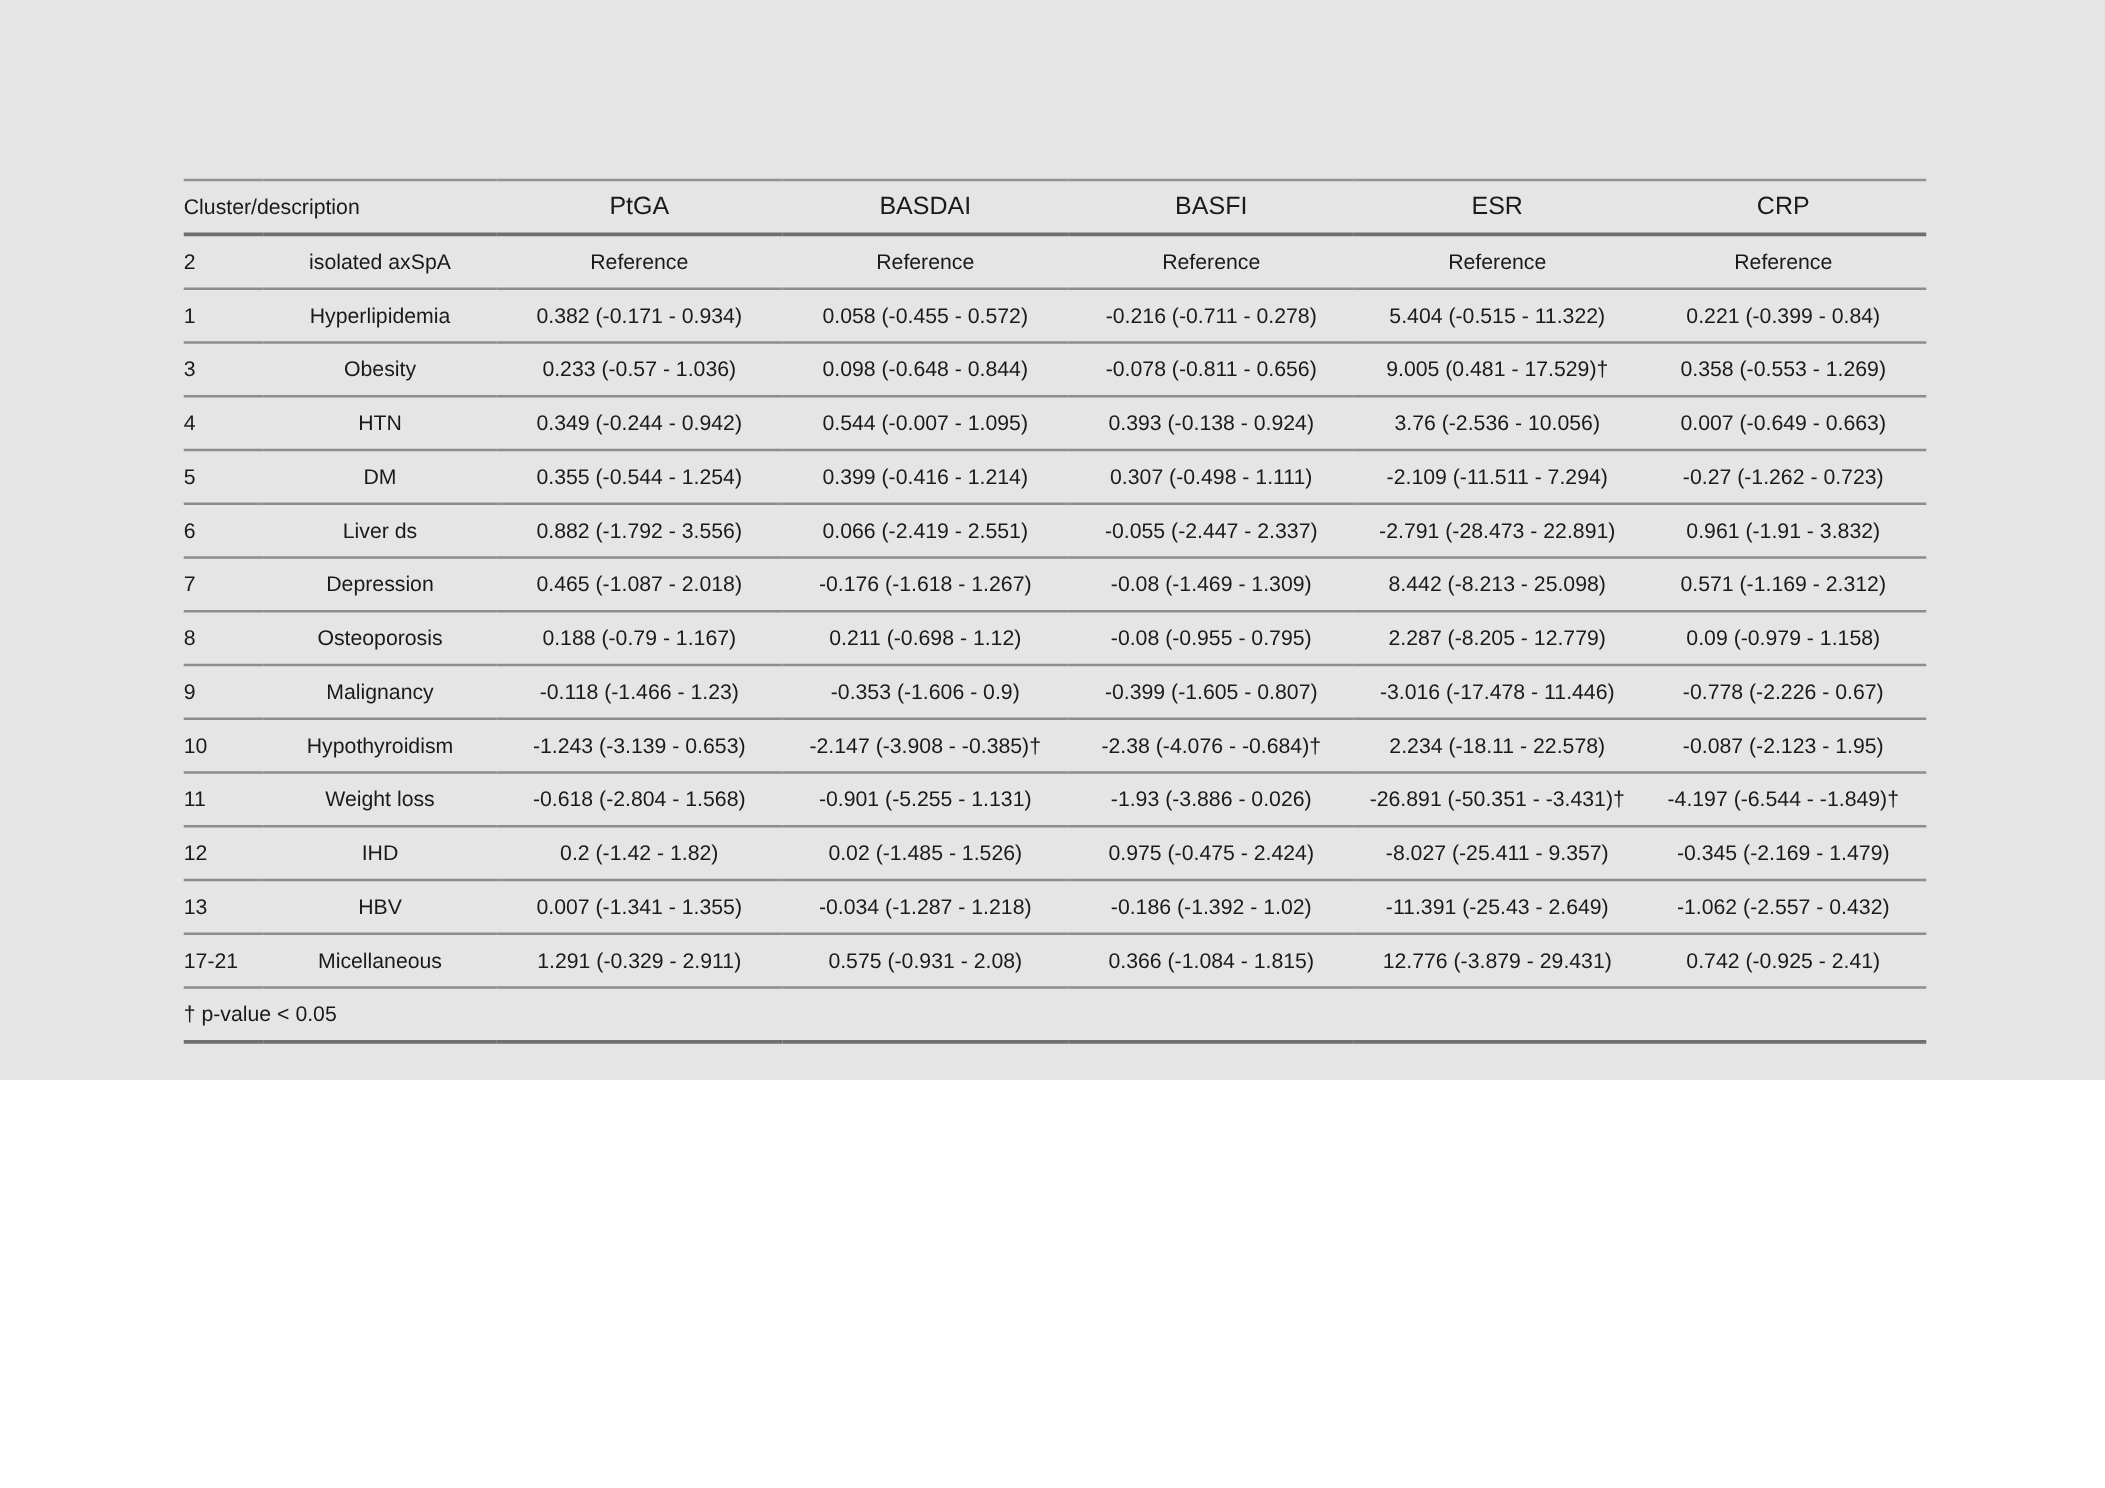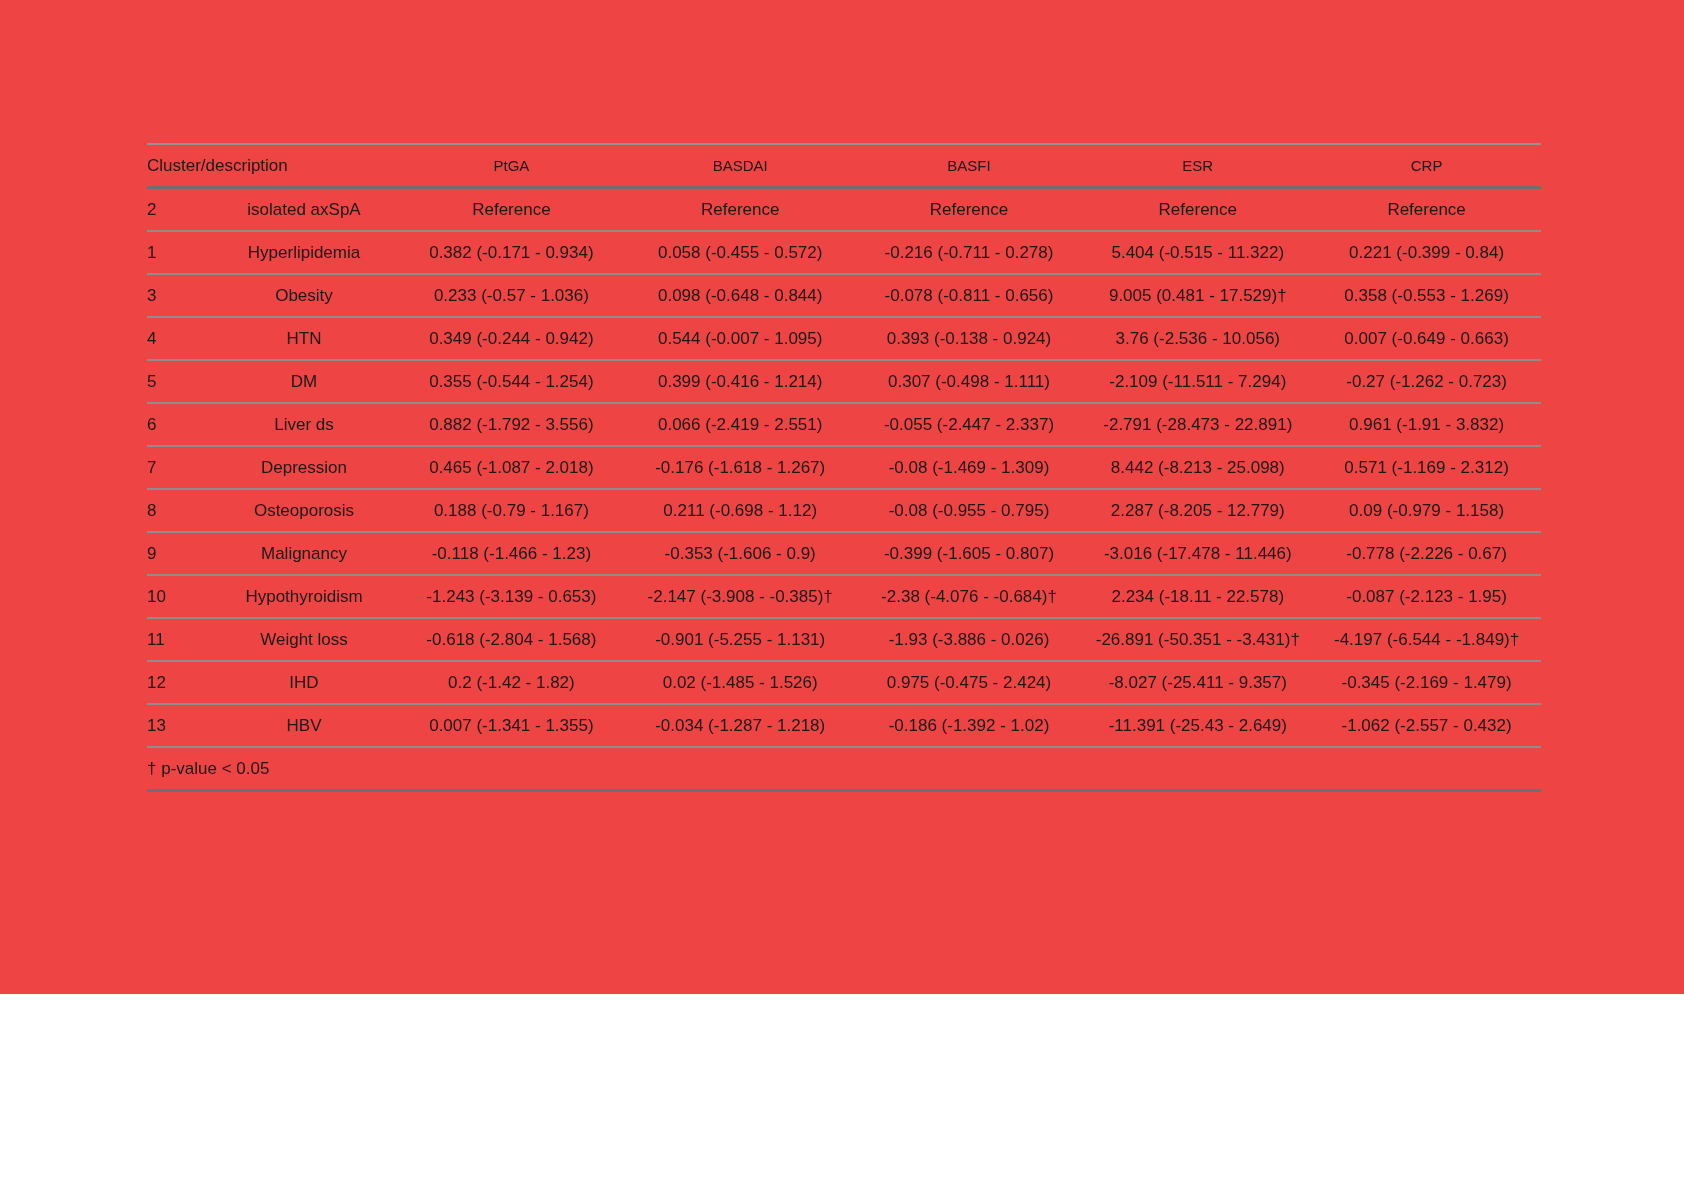--- a/index.html
+++ b/index.html
@@ -5,22 +5,22 @@
   html, body {
     margin: 0;
     padding: 0;
     background: #ffffff;
     font-family: "Liberation Sans", sans-serif;
     color: #1a1a1a;
   }
   .page {
     position: relative;
     width: 1684px;
-    height: 994px;
-    background: #ef4444;
+    height: 864px;
+    background: #e5e5e5;
     overflow: hidden;
   }
   .table-wrap {
     position: absolute;
     left: 147px;
     top: 143px;
     width: 1394px;
   }
   table.stats {
     width: 100%;
@@ -52,21 +52,21 @@
   }
   th.h-left {
     text-align: left;
     padding-left: 2px;
     font-weight: bold;
     font-size: 17px;
   }
   th.h-val {
     text-align: center;
     font-weight: bold;
-    font-size: 15px;
+    font-size: 20px;
   }
   td.cell-num {
     text-align: left;
     padding-left: 2px;
   }
   td.cell-desc {
     text-align: center;
     padding-left: 1px;
   }
   td.cell-val {
@@ -217,20 +217,29 @@
             <td class="cell-val">-0.345 (-2.169 - 1.479)</td>
           </tr>
           <tr>
             <td class="cell-num">13</td>
             <td class="cell-desc">HBV</td>
             <td class="cell-val">0.007 (-1.341 - 1.355)</td>
             <td class="cell-val">-0.034 (-1.287 - 1.218)</td>
             <td class="cell-val">-0.186 (-1.392 - 1.02)</td>
             <td class="cell-val">-11.391 (-25.43 - 2.649)</td>
             <td class="cell-val">-1.062 (-2.557 - 0.432)</td>
+          </tr>
+          <tr>
+            <td class="cell-num">17-21</td>
+            <td class="cell-desc">Micellaneous</td>
+            <td class="cell-val">1.291 (-0.329 - 2.911)</td>
+            <td class="cell-val">0.575 (-0.931 - 2.08)</td>
+            <td class="cell-val">0.366 (-1.084 - 1.815)</td>
+            <td class="cell-val">12.776 (-3.879 - 29.431)</td>
+            <td class="cell-val">0.742 (-0.925 - 2.41)</td>
           </tr>
         </tbody>
       <tfoot>
         <tr class="footnote-row">
           <td class="cell-footnote" colspan="7">† p-value &lt; 0.05</td>
         </tr>
       </tfoot>
     </table>
   </div>
 </div>

